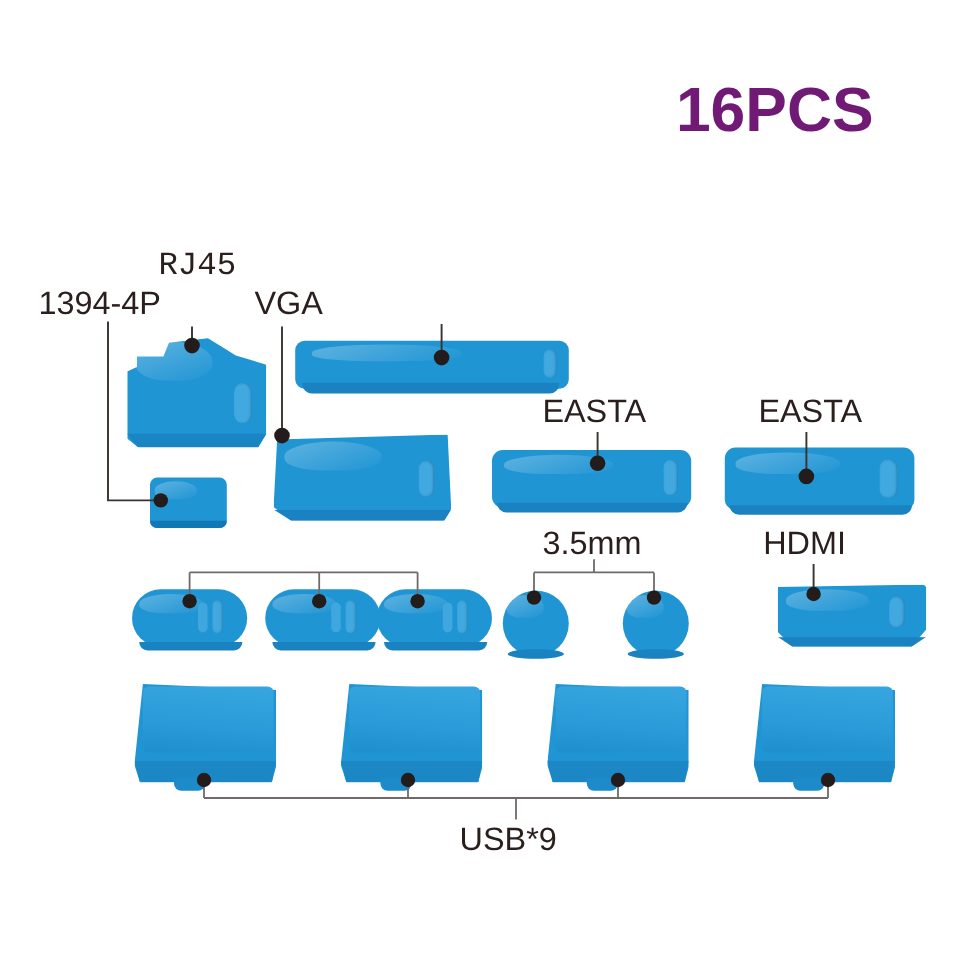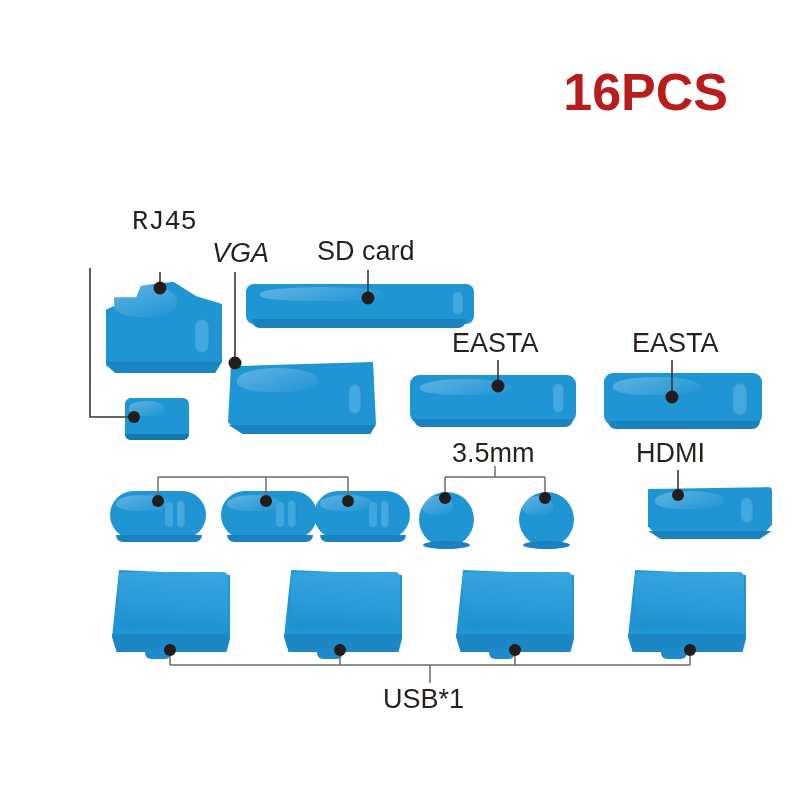--- a/index.html
+++ b/index.html
@@ -11,21 +11,21 @@
   }
   #stage{position:relative;width:800px;height:800px;background:#fff;}
 
   
   .title{
     position:absolute;
     right:72px; top:66px;
     font-size:52px;
     font-weight:bold;
     letter-spacing:0px;
-    color:#b91c1c;
+    color:#701a75;
     font-family:"Liberation Sans", sans-serif;
     line-height:1;
   }
 
   
   .lbl{
     position:absolute;
     font-size:27px;
     color:#2a1f1d;
     font-family:"Liberation Sans", sans-serif;
@@ -335,22 +335,22 @@
     <path class="lline-grey" d="M340,665 L340,651"></path>
     <path class="lline-grey" d="M515,665 L515,651"></path>
     <path class="lline-grey" d="M690,665 L690,651"></path>
     <path class="lline-grey" d="M430,665 L430,683"></path>
     <circle class="ldot" cx="170" cy="650" r="6"></circle>
     <circle class="ldot" cx="340" cy="650" r="6"></circle>
     <circle class="ldot" cx="515" cy="650" r="6"></circle>
     <circle class="ldot" cx="690" cy="650" r="6"></circle>
   </svg>
 
+  <div class="lbl" style="left:32px;  top:240px;">1394-4P</div>
   <div class="lbl" style="left:132px; top:209px;font-family:Liberation Mono, monospace;">RJ45</div>
-  <div class="lbl" style="left:212px; top:240px;font-style:italic;">VGA</div>
-  <div class="lbl" style="left:317px; top:238px;">SD card</div>
+  <div class="lbl" style="left:212px; top:240px;">VGA</div>
   <div class="lbl" style="left:452px; top:330px;">EASTA</div>
   <div class="lbl" style="left:632px; top:330px;">EASTA</div>
   <div class="lbl" style="left:452px; top:440px;">3.5mm</div>
   <div class="lbl" style="left:636px; top:440px;">HDMI</div>
-  <div class="lbl" style="left:383px; top:686px;">USB*1</div>
+  <div class="lbl" style="left:383px; top:686px;">USB*9</div>
 
 </div>
 
 </body></html>

